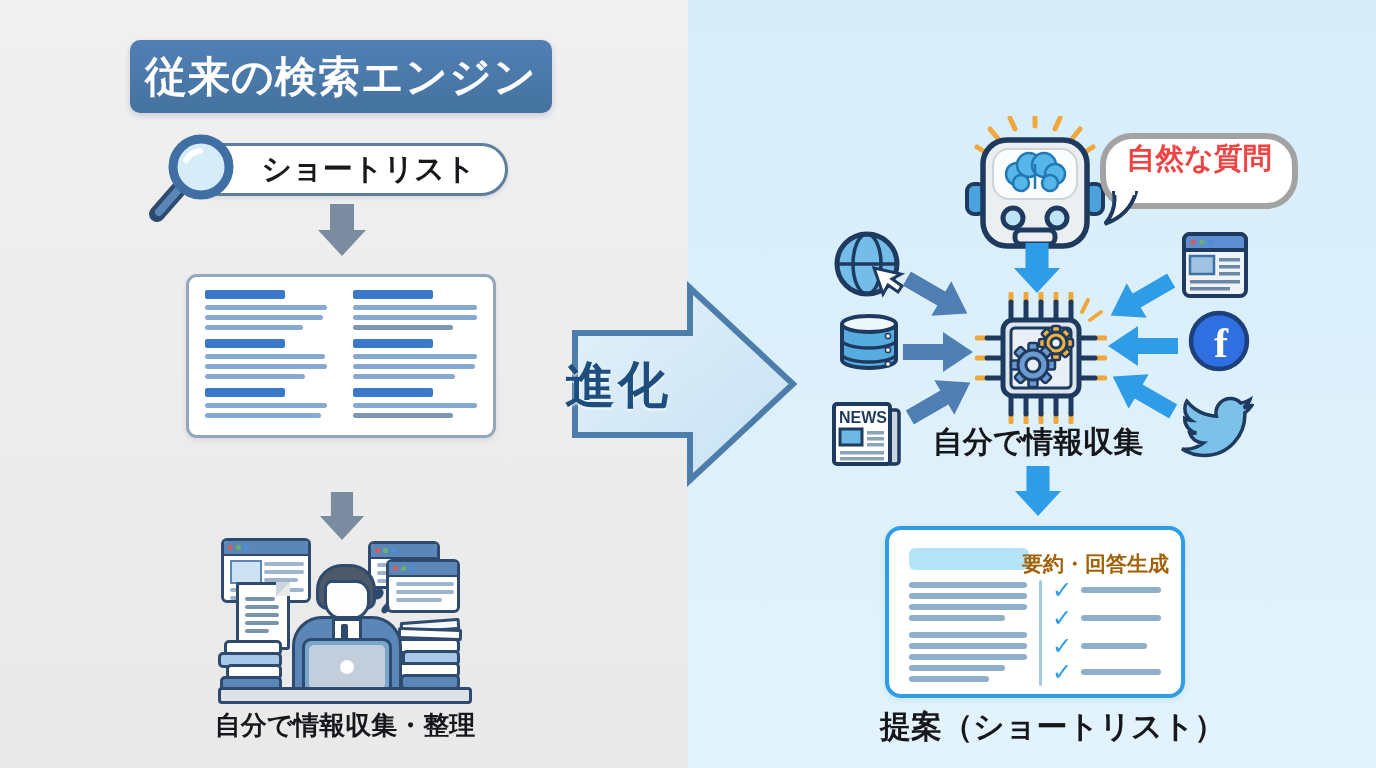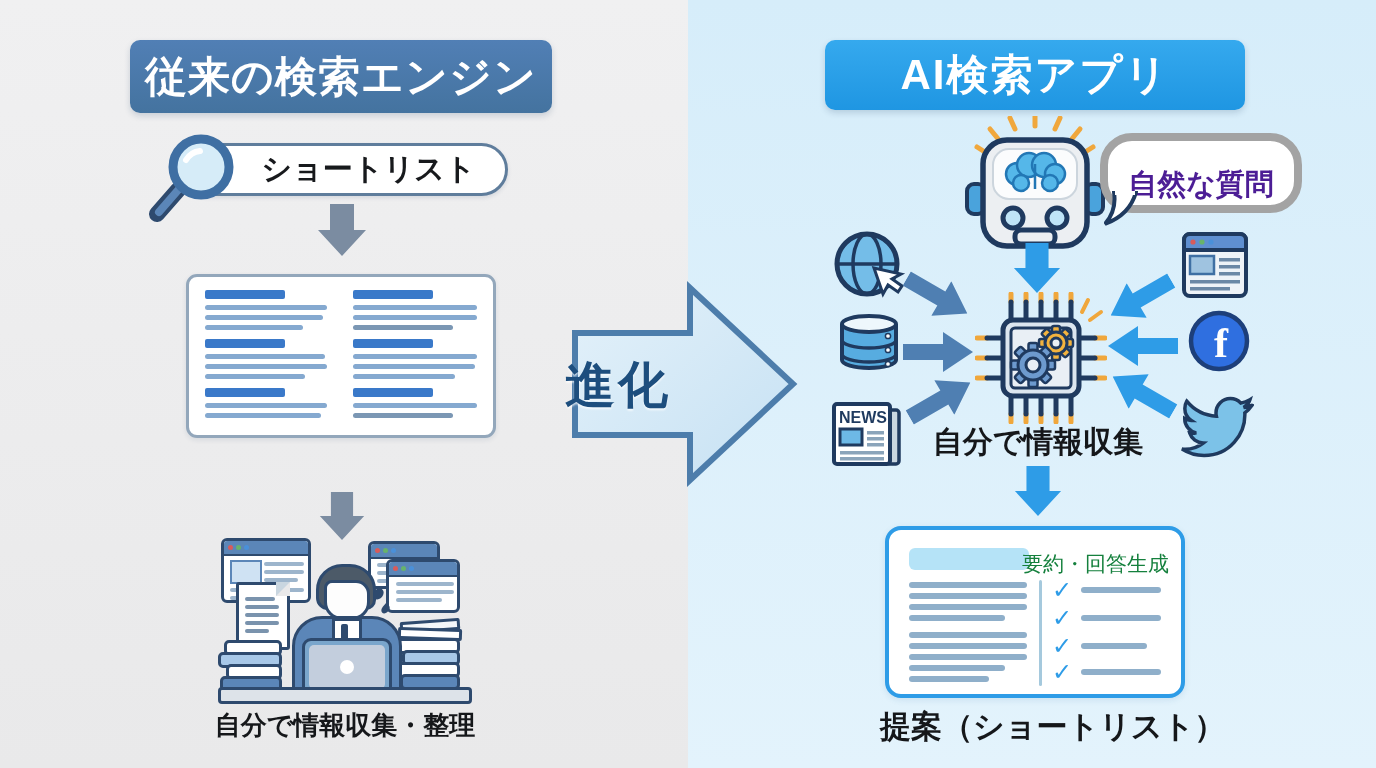--- a/index.html
+++ b/index.html
@@ -69,30 +69,30 @@
   .laptop .logo{position:absolute;left:50%;top:50%;width:14px;height:14px;margin:-7px 0 0 -7px;
                 background:#ffffff;border-radius:50%;}
   .sweat{position:absolute;width:9px;height:12px;background:#2e4a6e;
          border-radius:0 60% 60% 60%;transform:rotate(40deg);}
 
   
   .evo-label{left:565px;top:352px;width:235px;text-align:left;font-size:50px;font-weight:bold;
              color:#1d4e7e;letter-spacing:3px;text-shadow:0 2px 2px rgba(255,255,255,.7);}
 
   
-  .bubble{left:1100px;top:133px;width:186px;height:64px;background:#ffffff;border:8px solid #a3a3a3;
-          border-radius:32px;display:flex;align-items:flex-end;justify-content:center;
-          font-size:29px;font-weight:bold;color:#4c1d95;z-index:2;}
+  .bubble{left:1100px;top:133px;width:186px;height:64px;background:#ffffff;border:6px solid #a3a3a3;
+          border-radius:32px;display:flex;align-items:flex-start;justify-content:center;
+          font-size:29px;font-weight:bold;color:#ef4444;z-index:2;}
 
   
   .result-card{left:885px;top:526px;width:300px;height:172px;background:#ffffff;
                border:4px solid #2e9ce7;border-radius:16px;box-sizing:border-box;
                box-shadow:0 2px 6px rgba(30,100,160,.12);}
   .hl-bar{position:absolute;left:20px;top:18px;width:120px;height:22px;background:#b5e3f7;border-radius:6px;}
-  .sum-title{position:absolute;right:12px;top:20px;font-size:21px;font-weight:normal;color:#15803d;white-space:nowrap;}
+  .sum-title{position:absolute;right:12px;top:20px;font-size:21px;font-weight:bold;color:#a16207;white-space:nowrap;}
   .rline{position:absolute;left:20px;height:6px;border-radius:3px;background:#8fafca;}
   .divider{position:absolute;left:150px;top:50px;width:3px;height:106px;background:#a5c9dd;border-radius:2px;}
   .check-row{position:absolute;left:163px;display:flex;align-items:center;gap:9px;}
   .check-row .ck{font-size:24px;font-weight:bold;color:#2e9ce7;line-height:1;}
   .check-row .cl{width:80px;height:6px;border-radius:3px;background:#8fafca;}
 </style>
 </head>
 <body>
 
 <div class="canvas">
@@ -240,23 +240,20 @@
     <defs>
       <linearGradient id="evoGrad" x1="0" y1="0" x2="1" y2="1">
         <stop offset="0" stop-color="#e3f1fa"></stop>
           <stop offset="1" stop-color="#c6e1f3"></stop>
       </linearGradient>
     </defs>
     <polygon points="10,55 125,55 125,10 228,106 125,202 125,157 10,157" fill="url(#evoGrad)" stroke="#4d7dab" stroke-width="6" stroke-linejoin="miter"></polygon>
   </svg>
   <div class="abs evo-label">進化</div>
 
-  <div class="abs banner banner-right">
-    <span>AI検索アプリ</span>
-  </div>
 
   <svg class="abs" style="left:955px;top:116px;" width="160" height="135" viewBox="0 0 160 135">
     <g stroke="#f0a73c" stroke-width="5" stroke-linecap="round">
       <line x1="44" y1="24" x2="35" y2="13"></line>
         <line x1="60" y1="13" x2="55" y2="2"></line>
       <line x1="80" y1="10" x2="80" y2="0"></line>
         <line x1="100" y1="13" x2="105" y2="2"></line>
       <line x1="116" y1="24" x2="125" y2="13"></line>
         <line x1="33" y1="38" x2="22" y2="31"></line>
       <line x1="127" y1="38" x2="138" y2="31"></line>

